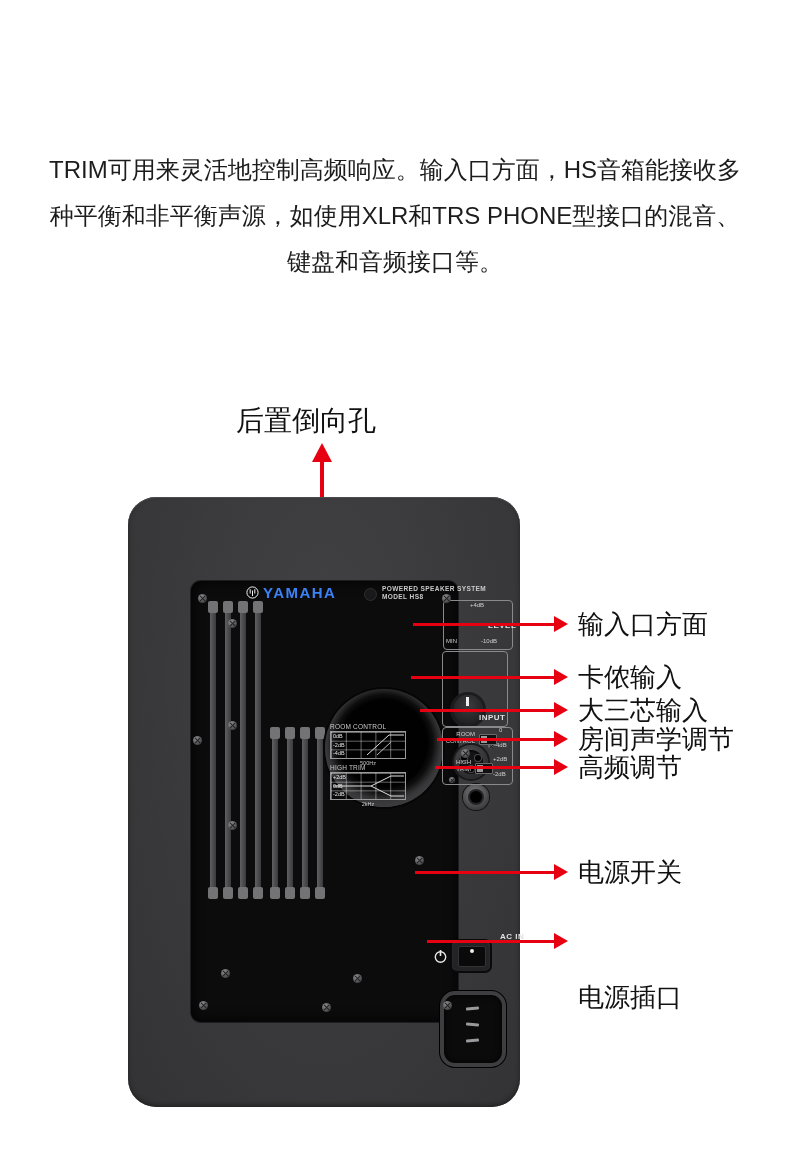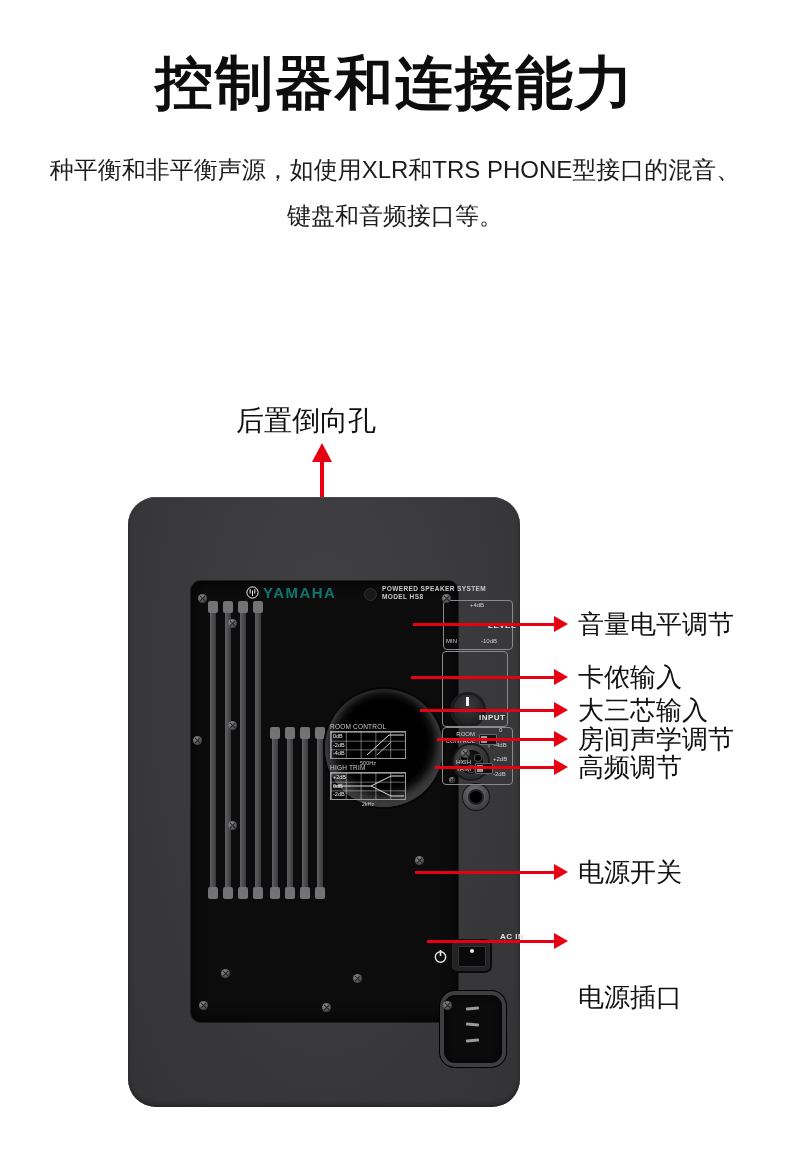--- a/index.html
+++ b/index.html
@@ -19,21 +19,21 @@
                 border-bottom:19px solid #e60012;}
   .v-arrow-line{position:absolute;left:320px;top:460px;width:4px;height:171px;background:#e60012;}
   
   .cabinet{position:absolute;left:128px;top:497px;width:392px;height:610px;border-radius:28px;
            background:radial-gradient(ellipse at 50% 30%, #424244 0%, #39393b 60%, #333335 100%);
            box-shadow:inset 0 1px 0 #4c4c4e, inset 0 -2px 4px #222;}
   .panel{position:absolute;left:63px;top:84px;width:267px;height:441px;border-radius:10px;
          background:#0c0c0d;box-shadow:inset 0 0 14px #000, 0 0 0 1px #1e1e20;}
   
   .brand{position:absolute;left:55px;top:3px;height:16px;display:flex;align-items:center;gap:4px;}
-  .brand-text{font-size:15px;font-weight:bold;color:#0f766e;letter-spacing:1.5px;}
+  .brand-text{font-size:15px;font-weight:bold;color:#3b82f6;letter-spacing:1.5px;}
   .emblem-dot{position:absolute;left:173px;top:7px;width:11px;height:11px;border-radius:50%;
               background:#19191b;border:1px solid #2f2f31;}
   .model{position:absolute;left:191px;top:4px;font-size:6.5px;font-weight:bold;color:#c9c9c9;
          letter-spacing:.4px;line-height:8px;white-space:nowrap;}
   
   .fin{position:absolute;width:6px;background:linear-gradient(to right,#606062,#3a3a3c);
        border-radius:2px;}
   .fin::before,.fin::after{content:"";position:absolute;left:-2px;width:10px;height:12px;
        background:#737375;border-radius:2px;}
   .fin::before{top:-1px;} .fin::after{bottom:-1px;}
@@ -93,22 +93,22 @@
   .c-line{position:absolute;height:3px;background:#e60012;}
   .c-head{position:absolute;width:0;height:0;border-top:8px solid transparent;
           border-bottom:8px solid transparent;border-left:14px solid #e60012;}
   .c-label{position:absolute;left:578px;font-size:26px;line-height:34px;color:#111;white-space:nowrap;}
 </style>
 </head>
 <body>
 
 <div class="canvas">
 
-  <div class="title">控制器和连接能力</div>
   <div class="para">
+    <div>TRIM可用来灵活地控制高频响应。输入口方面，HS音箱能接收多</div>
     <div>种平衡和非平衡声源，如使用XLR和TRS PHONE型接口的混音、</div>
     <div>键盘和音频接口等。</div>
   </div>
 
   <div class="port-label">后置倒向孔</div>
   <div class="v-arrow-head"></div>
   <div class="v-arrow-line"></div>
 
   <div class="cabinet">
     <div class="panel">
@@ -233,21 +233,21 @@
       <div class="screw" style="left:162px;top:393px;"></div>
       <div class="screw" style="left:8px;top:420px;"></div>
       <div class="screw" style="left:131px;top:422px;"></div>
       <div class="screw" style="left:252px;top:420px;"></div>
     </div>
   </div>
 
   <div>
     <div class="c-line" style="left:413px;top:623px;width:141px;"></div>
     <div class="c-head" style="left:554px;top:616px;"></div>
-    <div class="c-label" style="top:607px;">音量电平调节</div>
+    <div class="c-label" style="top:607px;">输入口方面</div>
   </div>
   <div>
     <div class="c-line" style="left:411px;top:676px;width:143px;"></div>
     <div class="c-head" style="left:554px;top:669px;"></div>
     <div class="c-label" style="top:660px;">卡侬输入</div>
   </div>
   <div>
     <div class="c-line" style="left:420px;top:709px;width:134px;"></div>
     <div class="c-head" style="left:554px;top:702px;"></div>
     <div class="c-label" style="top:693px;">大三芯输入</div>

